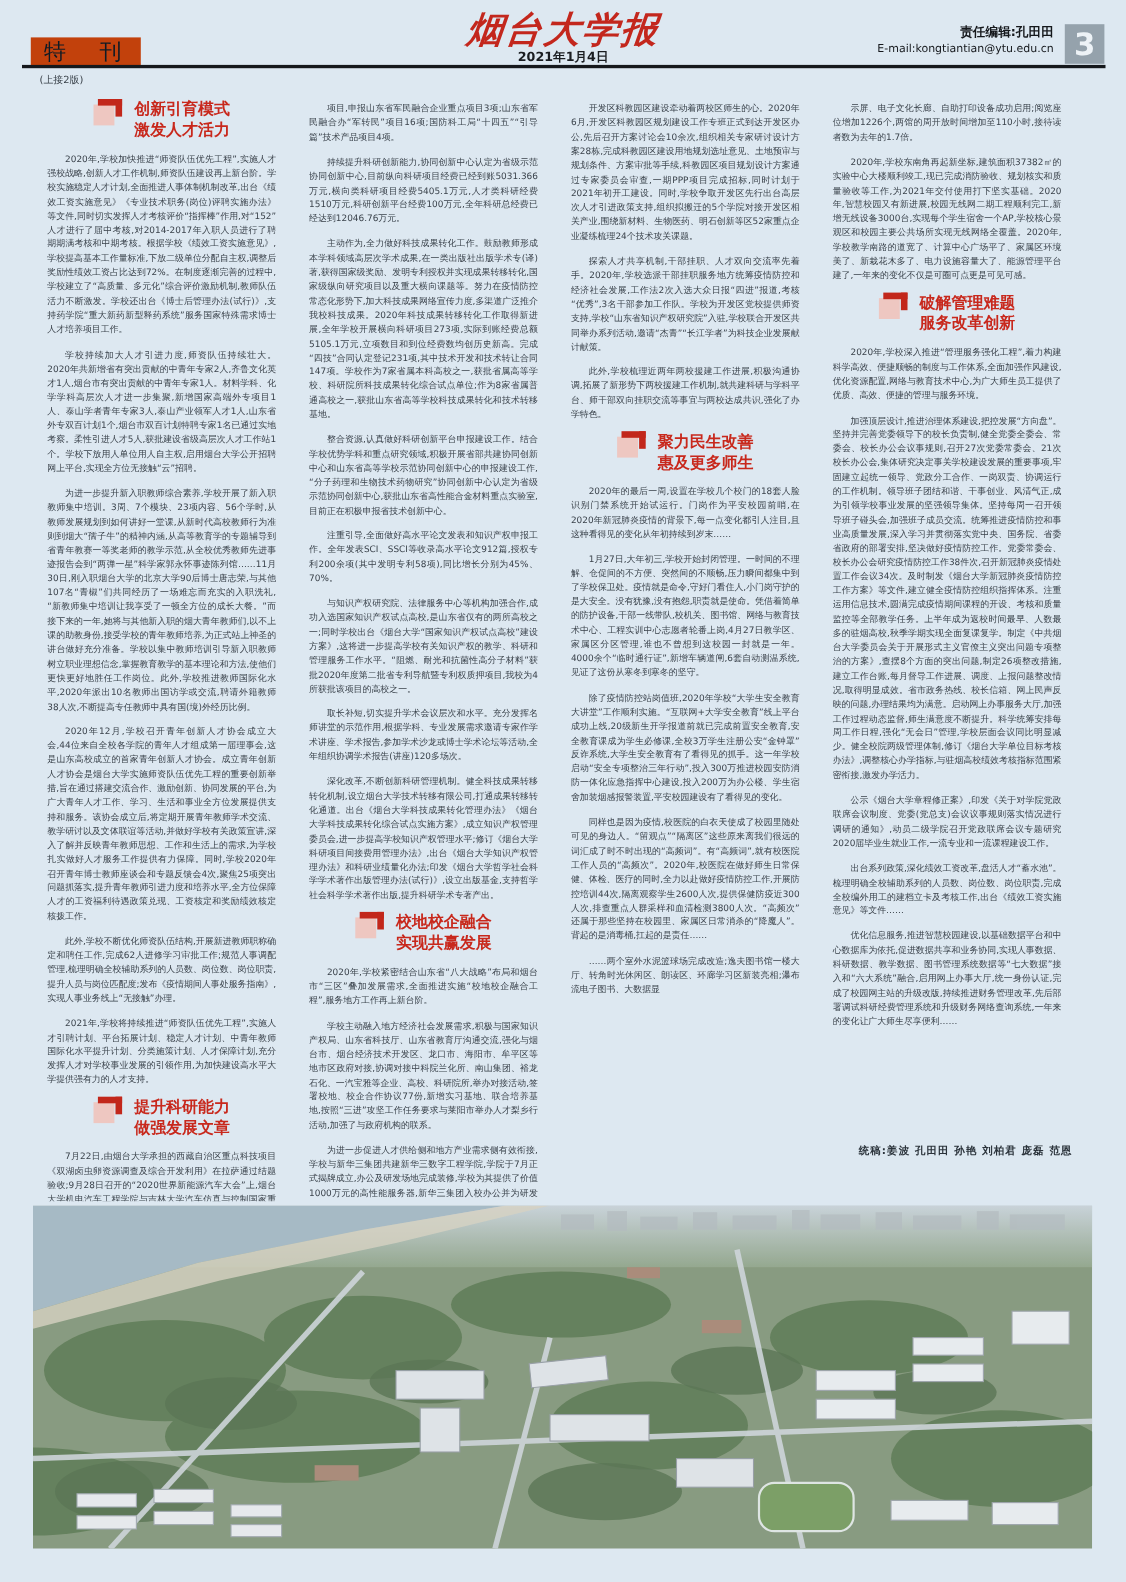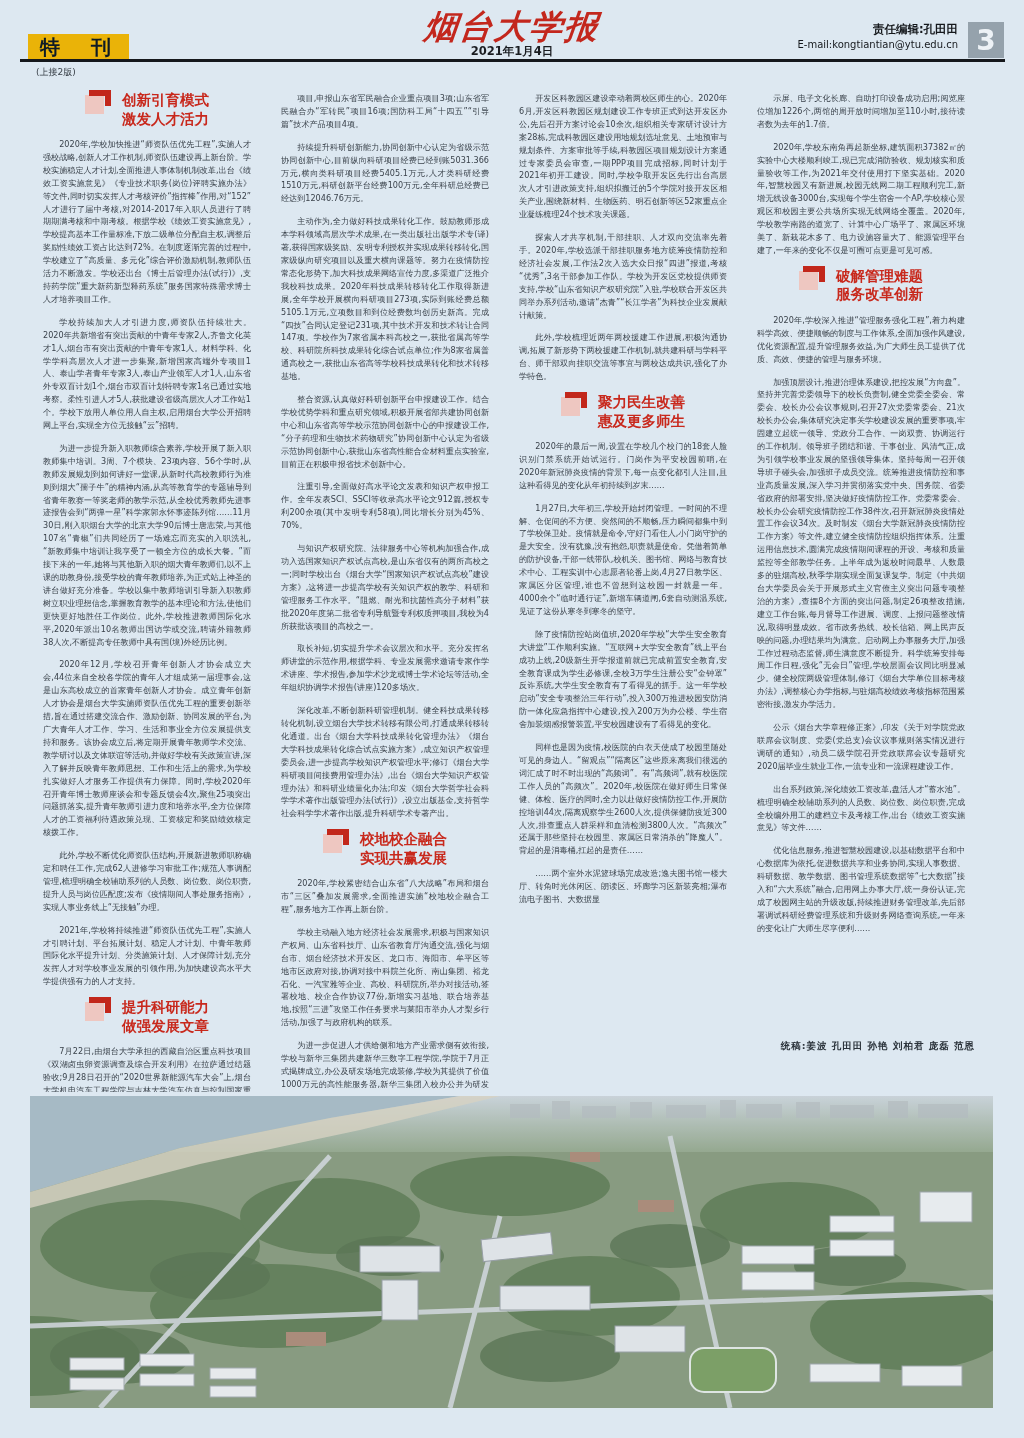--- a/index.html
+++ b/index.html
@@ -7,22 +7,22 @@
     width:1024px;height:1438px;
     background:#dde8f1;
     font-family:"DejaVu Sans","Liberation Sans",sans-serif;
     color:#373f47;
   }
   .page{position:relative;width:1024px;height:1438px;overflow:hidden;background:#dde8f1;}
 
   
   .edition-badge{
     position:absolute;left:28px;top:34px;
-    background:#eab308;color:#0d1b26;
-    font-weight:bold;font-size:20px;line-height:24px;
+    background:#c2410c;color:#0d1b26;
+    font-weight:normal;font-size:20px;line-height:24px;
     padding:1px 6px 2px 12px;letter-spacing:12px;
   }
   .header-rule{position:absolute;left:20px;width:985px;top:59px;height:3px;background:#15181c;}
   .masthead-title{
     position:absolute;left:0;right:0;top:10px;text-align:center;
     color:#c3271d;font-family:"DejaVu Serif","Liberation Serif",serif;
     font-style:italic;font-weight:bold;font-size:33px;line-height:34px;
     letter-spacing:2px;transform:skewX(-6deg);
   }
   .masthead-date{position:absolute;left:0;right:0;top:44px;text-align:center;
@@ -130,21 +130,21 @@
         <p class="para">同样也是因为疫情,校医院的白衣天使成了校园里随处可见的身边人。“留观点”“隔离区”这些原来离我们很远的词汇成了时不时出现的“高频词”。有“高频词”,就有校医院工作人员的“高频次”。2020年,校医院在做好师生日常保健、体检、医疗的同时,全力以赴做好疫情防控工作,开展防控培训44次,隔离观察学生2600人次,提供保健防疫近300人次,排查重点人群采样和血清检测3800人次。“高频次”还属于那些坚持在校园里、家属区日常消杀的“降魔人”。背起的是消毒桶,扛起的是责任……</p>
         <p class="para">……两个室外水泥篮球场完成改造;逸夫图书馆一楼大厅、转角时光休闲区、朗读区、环廊学习区新装亮相;瀑布流电子图书、大数据显</p>
       </div>
     <div class="col">
         <p class="para">示屏、电子文化长廊、自助打印设备成功启用;阅览座位增加1226个,两馆的周开放时间增加至110小时,接待读者数为去年的1.7倍。</p>
         <p class="para">2020年,学校东南角再起新坐标,建筑面积37382㎡的实验中心大楼顺利竣工,现已完成消防验收、规划核实和质量验收等工作,为2021年交付使用打下坚实基础。2020年,智慧校园又有新进展,校园无线网二期工程顺利完工,新增无线设备3000台,实现每个学生宿舍一个AP,学校核心景观区和校园主要公共场所实现无线网络全覆盖。2020年,学校教学南路的道宽了、计算中心广场平了、家属区环境美了、新栽花木多了、电力设施容量大了、能源管理平台建了,一年来的变化不仅是可圈可点更是可见可感。</p>
         <div class="headline">
           <span class="hl-icon"></span>
           <div class="hl-text">破解管理难题<br>服务改革创新</div>
         </div>
-        <p class="para">2020年,学校深入推进“管理服务强化工程”,着力构建科学高效、便捷顺畅的制度与工作体系,全面加强作风建设,优化资源配置,提升管理服务效益,为广大师生员工提供了优质、高效、便捷的管理与服务环境。</p>
+        <p class="para">2020年,学校深入推进“管理服务强化工程”,着力构建科学高效、便捷顺畅的制度与工作体系,全面加强作风建设,优化资源配置,网络与教育技术中心,为广大师生员工提供了优质、高效、便捷的管理与服务环境。</p>
         <p class="para">加强顶层设计,推进治理体系建设,把控发展“方向盘”。坚持并完善党委领导下的校长负责制,健全党委全委会、常委会、校长办公会议事规则,召开27次党委常委会、21次校长办公会,集体研究决定事关学校建设发展的重要事项,牢固建立起统一领导、党政分工合作、一岗双责、协调运行的工作机制。领导班子团结和谐、干事创业、风清气正,成为引领学校事业发展的坚强领导集体。坚持每周一召开领导班子碰头会,加强班子成员交流。统筹推进疫情防控和事业高质量发展,深入学习并贯彻落实党中央、国务院、省委省政府的部署安排,坚决做好疫情防控工作。党委常委会、校长办公会研究疫情防控工作38件次,召开新冠肺炎疫情处置工作会议34次。及时制发《烟台大学新冠肺炎疫情防控工作方案》等文件,建立健全疫情防控组织指挥体系。注重运用信息技术,圆满完成疫情期间课程的开设、考核和质量监控等全部教学任务。上半年成为返校时间最早、人数最多的驻烟高校,秋季学期实现全面复课复学。制定《中共烟台大学委员会关于开展形式主义官僚主义突出问题专项整治的方案》,查摆8个方面的突出问题,制定26项整改措施,建立工作台账,每月督导工作进展、调度、上报问题整改情况,取得明显成效。省市政务热线、校长信箱、网上民声反映的问题,办理结果均为满意。启动网上办事服务大厅,加强工作过程动态监督,师生满意度不断提升。科学统筹安排每周工作日程,强化“无会日”管理,学校层面会议同比明显减少。健全校院两级管理体制,修订《烟台大学单位目标考核办法》,调整核心办学指标,与驻烟高校绩效考核指标范围紧密衔接,激发办学活力。</p>
         <p class="para">公示《烟台大学章程修正案》,印发《关于对学院党政联席会议制度、党委(党总支)会议议事规则落实情况进行调研的通知》,动员二级学院召开党政联席会议专题研究2020届毕业生就业工作,一流专业和一流课程建设工作。</p>
         <p class="para">出台系列政策,深化绩效工资改革,盘活人才“蓄水池”。梳理明确全校辅助系列的人员数、岗位数、岗位职责,完成全校编外用工的建档立卡及考核工作,出台《绩效工资实施意见》等文件……</p>
         <p class="para">优化信息服务,推进智慧校园建设,以基础数据平台和中心数据库为依托,促进数据共享和业务协同,实现人事数据、科研数据、教学数据、图书管理系统数据等“七大数据”接入和“六大系统”融合,启用网上办事大厅,统一身份认证,完成了校园网主站的升级改版,持续推进财务管理改革,先后部署调试科研经费管理系统和升级财务网络查询系统,一年来的变化让广大师生尽享便利……</p>
       </div>
   </div>
 
   <div class="credits">统稿:姜波 孔田田 孙艳 刘柏君 庞磊 范恩</div>
 
   <div class="photo">

